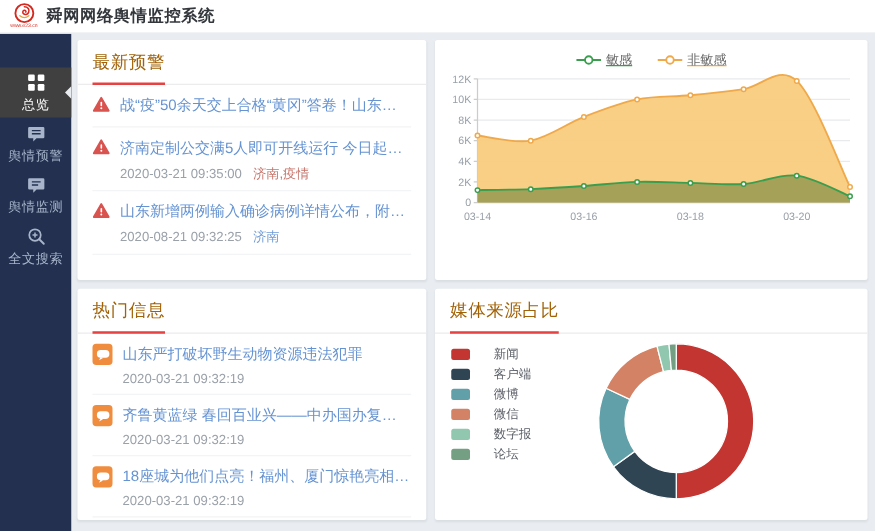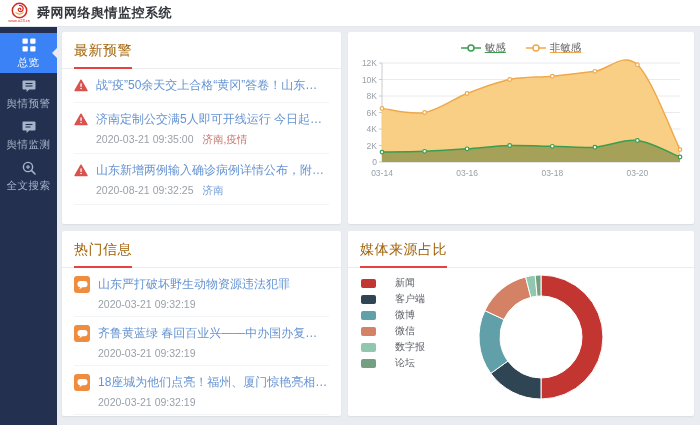--- a/index.html
+++ b/index.html
@@ -17,21 +17,21 @@
   .logo{display:flex;flex-direction:column;align-items:center;width:24px;line-height:1;}
   .logo-sub{font-size:4.5px;color:#d5281e;transform:scale(.9);white-space:nowrap;}
   .hdr-title{font-size:13px;font-weight:bold;color:#33373c;margin-left:6px;letter-spacing:.5px;}
   
   .sb{position:absolute;top:26px;left:0;bottom:0;width:57px;background:#233050;z-index:8;padding-top:7px;}
   .nav-item{
     height:40px;margin-bottom:1px;display:flex;flex-direction:column;align-items:center;
     justify-content:center;gap:3px;color:#a7b4ca;cursor:pointer;position:relative;
   }
   .nav-item .nav-label{font-size:10.5px;letter-spacing:.5px;}
-  .nav-item.active{background:#3b82f6;color:#fff;}
+  .nav-item.active{background:#404040;color:#fff;margin-top:21px;}
   .nav-item.active::after{
     content:"";position:absolute;right:0;top:50%;transform:translateY(-50%);
     border:5px solid transparent;border-right-color:#e9edf1;
   }
   .nav-icon{width:16px;height:16px;display:block;}
   
   .main{
     position:absolute;left:57px;top:26px;right:0;bottom:0;padding:6px 5px 5px 5px;
     display:grid;grid-template-columns:279px 346px;grid-template-rows:192px 185px;gap:7px;
   }

